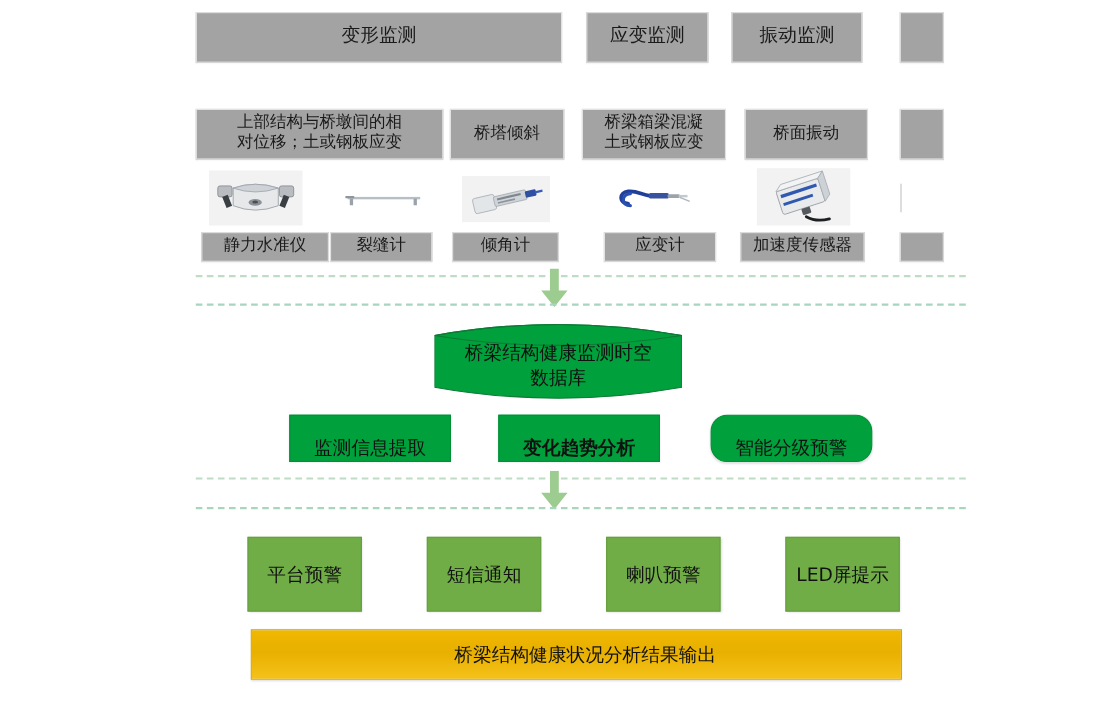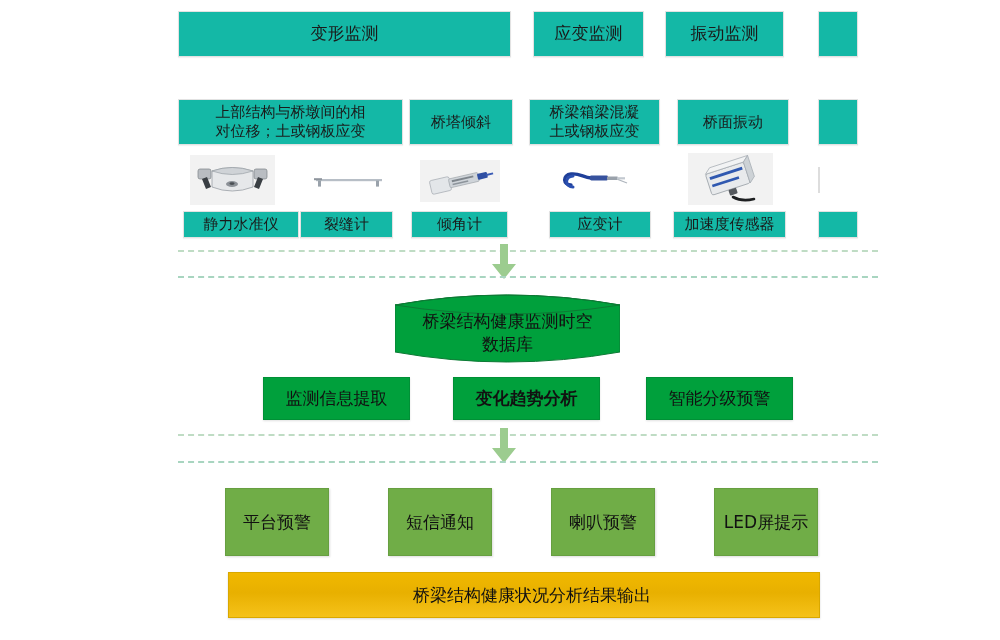--- a/index.html
+++ b/index.html
@@ -22,29 +22,30 @@
     top: 0;
     width: 1000px;
     height: 640px;
   }
 
   
   .abs { position: absolute; box-sizing: border-box; }
 
   
   .chip {
-    background: #14b8a6;
+    background: #a3a3a3;
     border: 1px solid #e2e2e2;
     display: flex;
     align-items: center;
     justify-content: center;
     line-height: 1.25;
     color: #1a1a1a;
     white-space: pre-line;
     box-shadow: 0 1px 1px rgba(0,0,0,0.05);
+    font-family: Liberation Mono, monospace;
   }
   .chip.cat     { font-size: 17px; }
   .chip.desc    { font-size: 15px; padding: 0 6px; }
   .chip.sensor  { font-size: 15px; }
 
   
   .photo {
     background: #f2f2f2;
     overflow: hidden;
   }
@@ -77,21 +78,21 @@
     line-height: 1.35;
     white-space: pre-line;
     padding-top: 8px;
     box-sizing: border-box;
   }
 
   
   .gbox {
     background: #00a03c;
     display: flex;
-    align-items: center;
+    align-items: flex-end;
     justify-content: center;
     text-align: center;
     font-size: 17px;
     color: #111;
     border: 1px solid #009036;
     box-shadow: 0 1px 2px rgba(0,0,0,0.12);
   }
 
   
   .abox {
@@ -281,21 +282,21 @@
   </div>
 
   <div class="abs gbox" style="left:263px; top:377px; width:147px; height:43px;">
     <span>监测信息提取</span>
   </div>
 
   <div class="abs gbox" style="left:453px; top:377px; width:147px; height:43px;font-weight:bold;">
     <span>变化趋势分析</span>
   </div>
 
-  <div class="abs gbox" style="left:646px; top:377px; width:147px; height:43px;">
+  <div class="abs gbox" style="left:646px; top:377px; width:147px; height:43px;border-radius:15px;">
     <span>智能分级预警</span>
   </div>
 
   <div class="abs dashed" style="left:178px; top:434px; width:700px;"></div>
 
   <div class="abs arrow" style="left:489px; top:428px; width:30px; height:36px;">
     <svg width="30" height="36" viewBox="0 0 30 36" xmlns="http://www.w3.org/2000/svg">
       <path d="M11 0 L19 0 L19 20 L27 20 L15 35 L3 20 L11 20 Z" fill="#9ccc8f"></path>
     </svg>
   </div>

